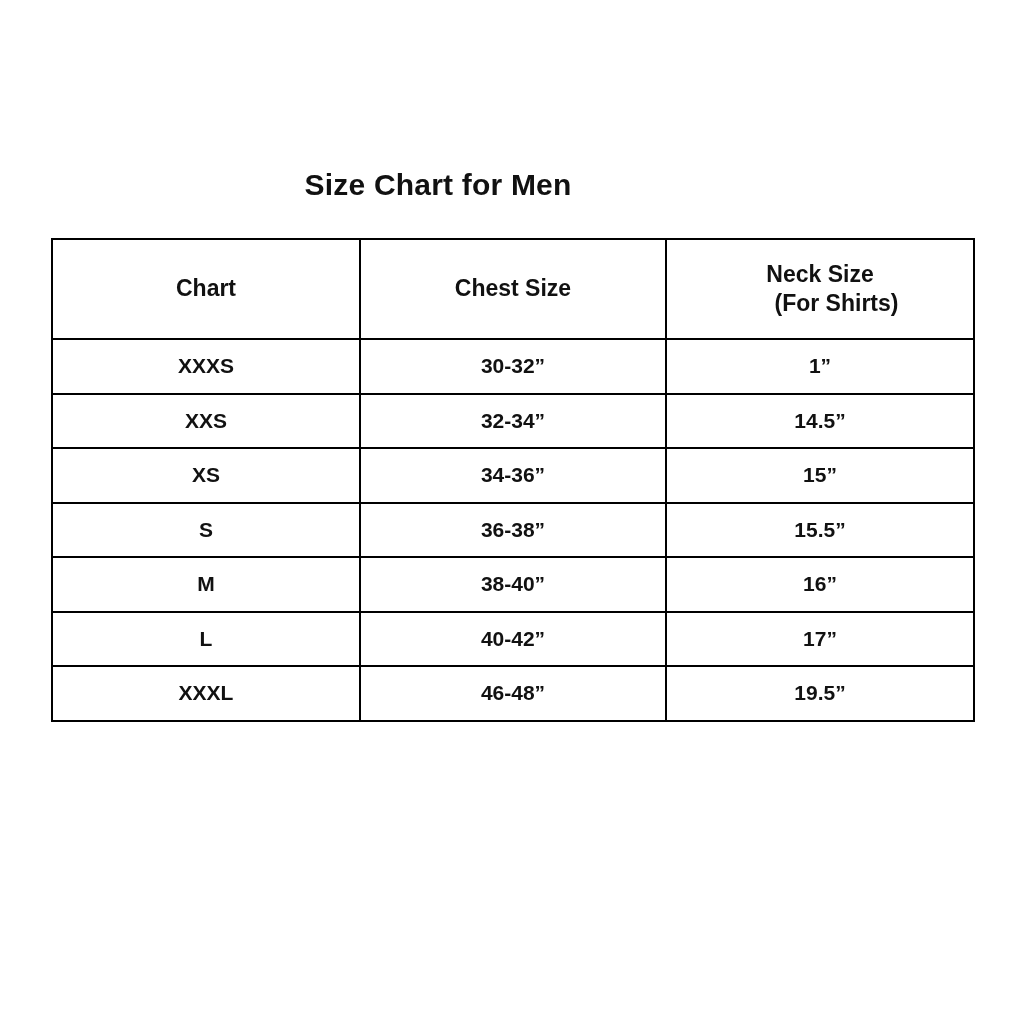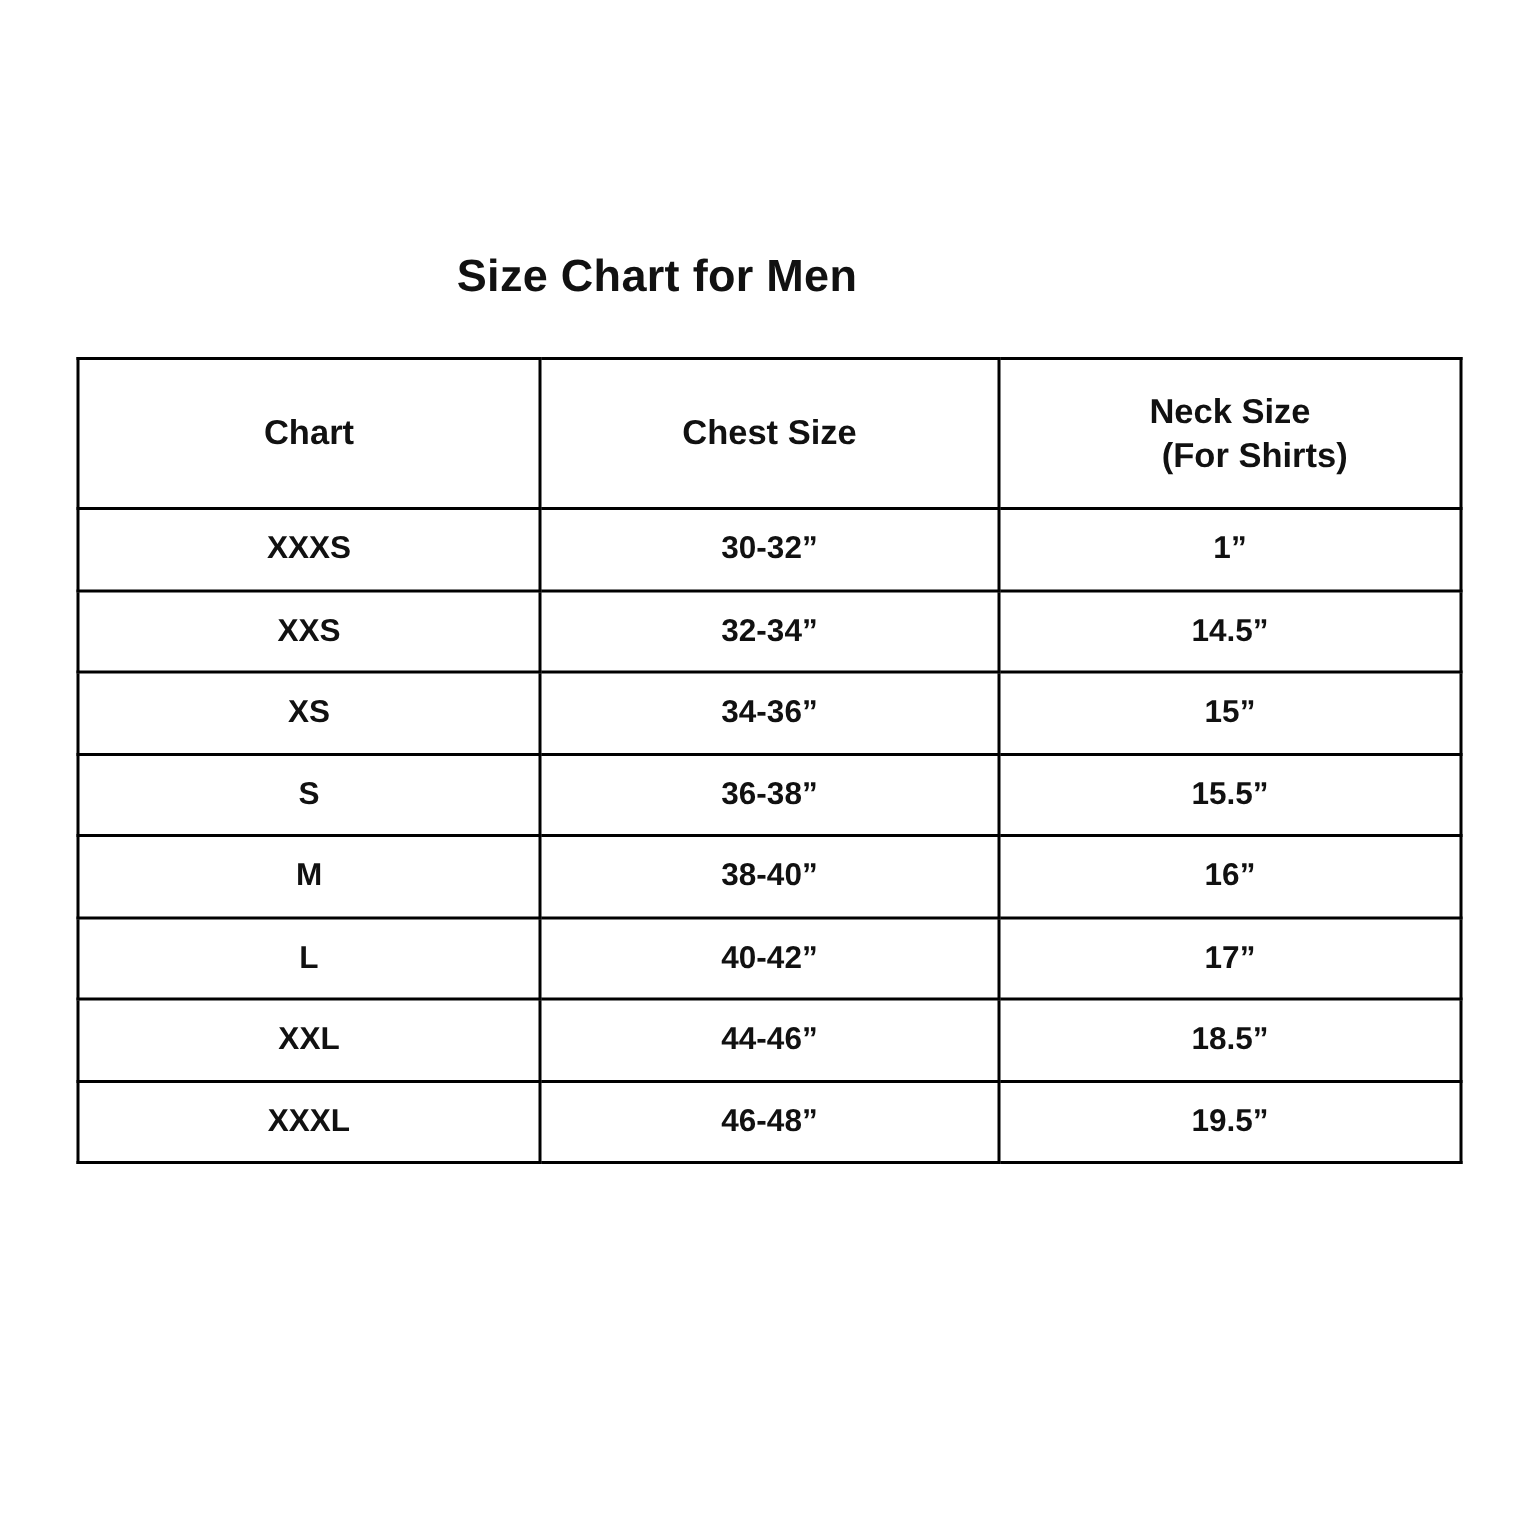--- a/index.html
+++ b/index.html
@@ -132,25 +132,20 @@
         <td class="cell-size">M</td>
         <td class="cell-val">38-40”</td>
         <td class="cell-val">16”</td>
       </tr>
       <tr class="body-row">
         <td class="cell-size">L</td>
         <td class="cell-val">40-42”</td>
         <td class="cell-val">17”</td>
       </tr>
       <tr class="body-row">
-        <td class="cell-size">XXL</td>
-        <td class="cell-val">44-46”</td>
-        <td class="cell-val">18.5”</td>
-      </tr>
-      <tr class="body-row">
         <td class="cell-size">XXXL</td>
         <td class="cell-val">46-48”</td>
         <td class="cell-val">19.5”</td>
       </tr>
     </tbody>
   </table>
 
 </div>
 
 </body></html>

